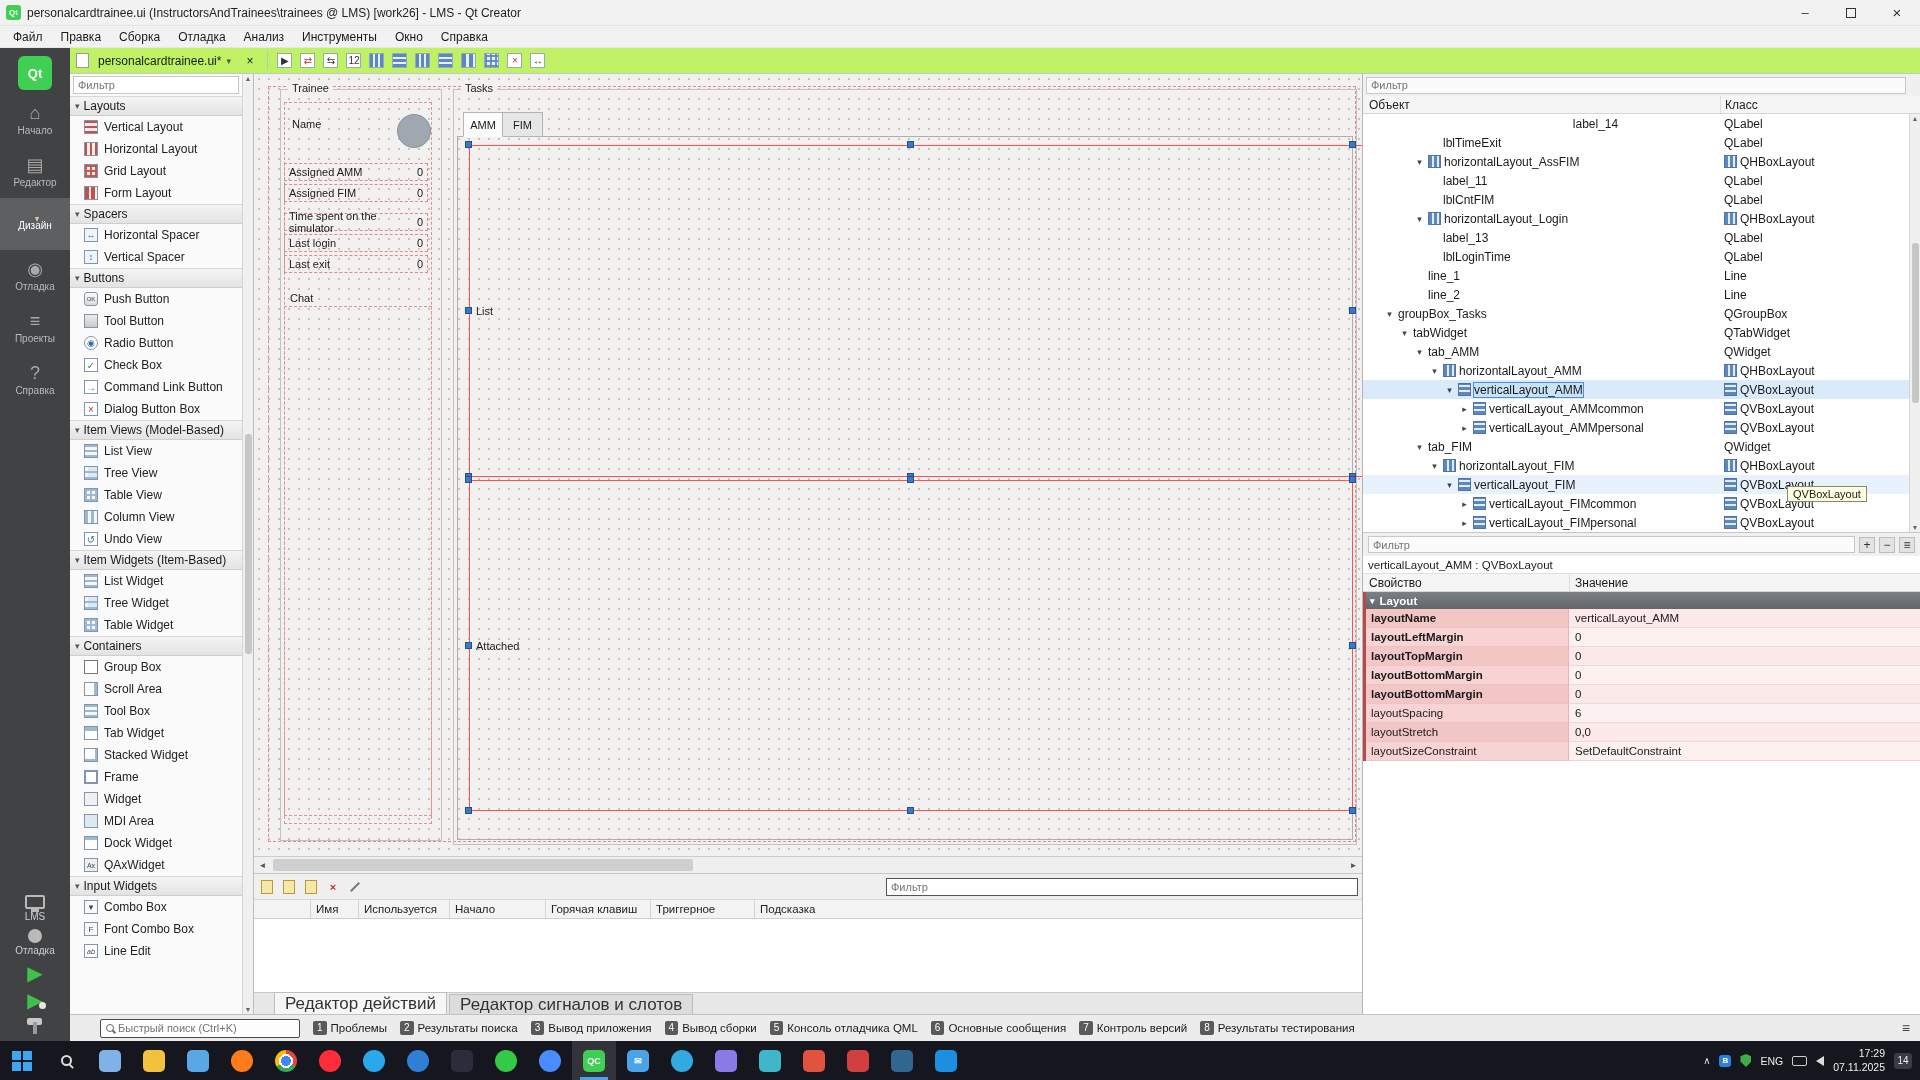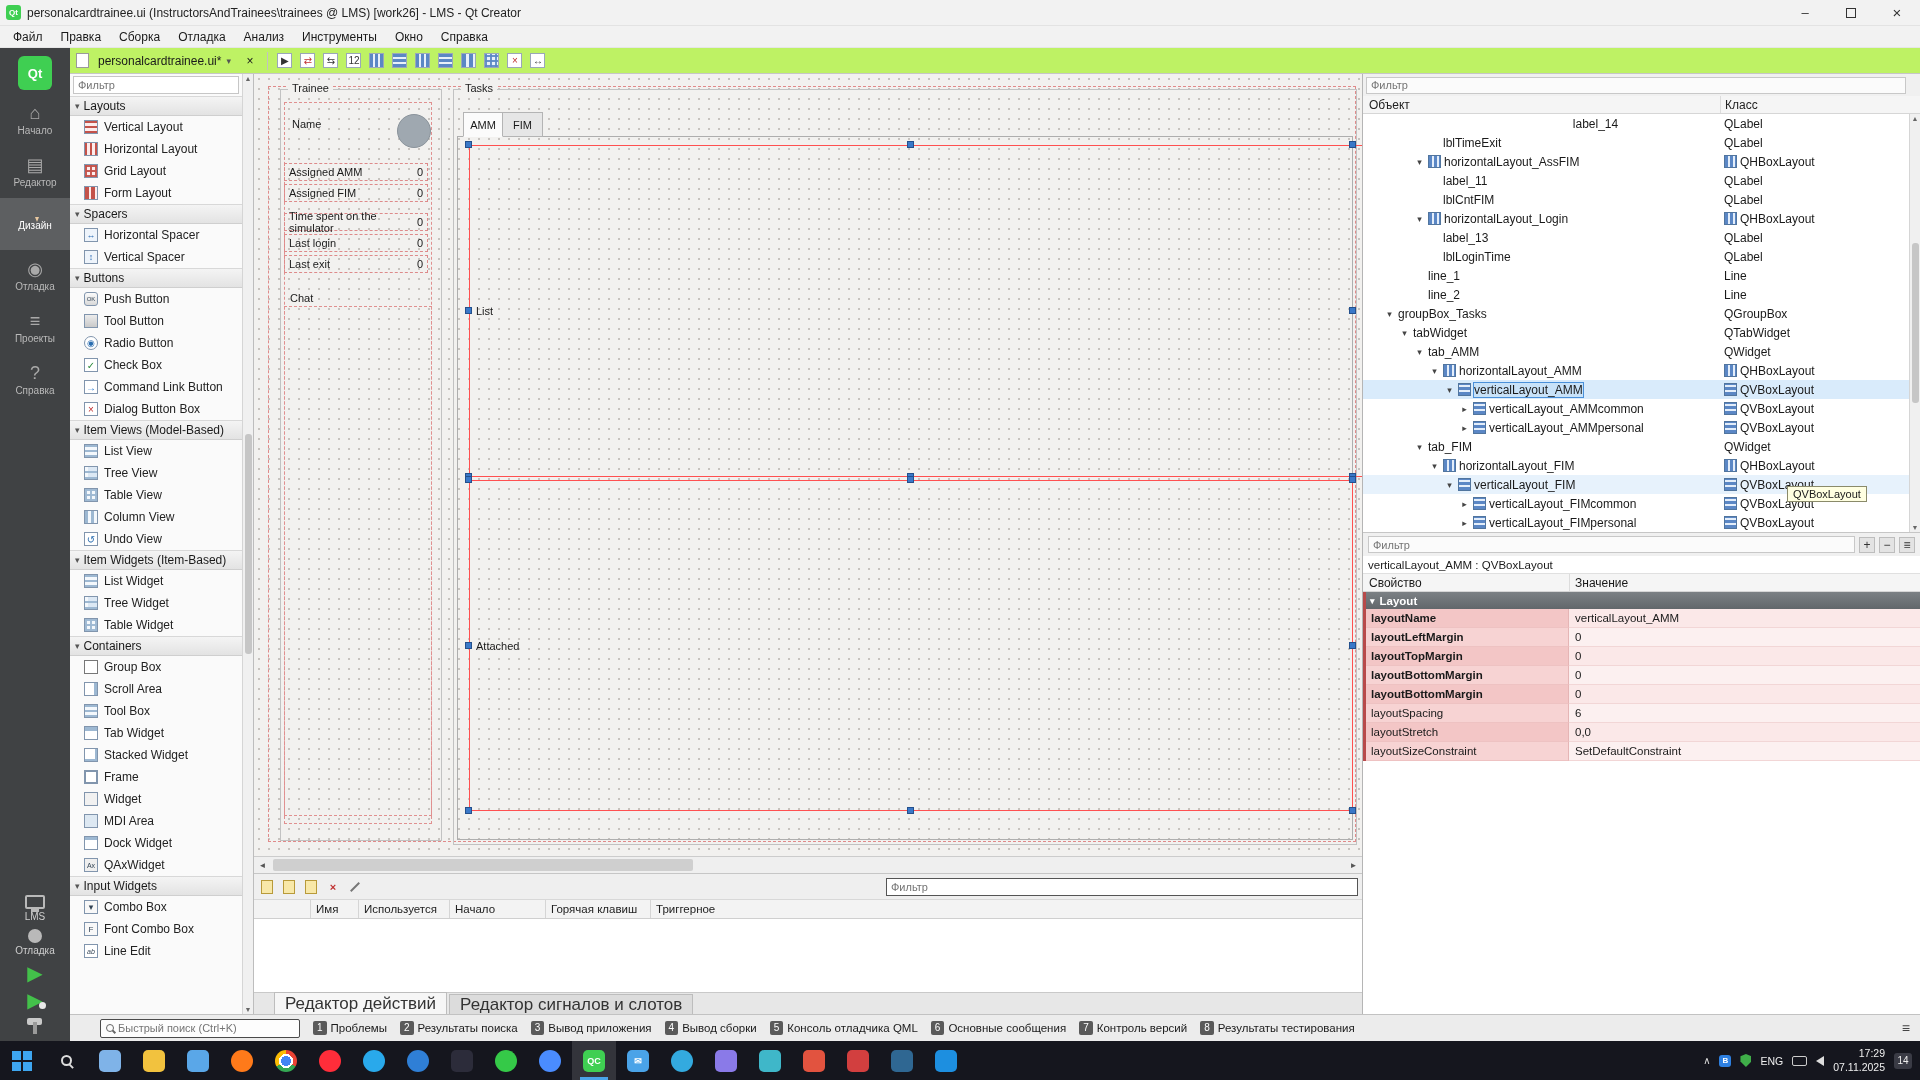--- a/index.html
+++ b/index.html
@@ -610,20 +610,21 @@
               </span>
             <input id="action-filter" placeholder="Фильтр" style="">
           </div>
           <div id="action-header">
             <span class="ah-spacer"></span>
           <span class="ah-cell" style="width: 48px;">Имя</span>
               <span class="ah-cell" style="width: 91px;">Используется</span>
               <span class="ah-cell" style="width: 96px;">Начало</span>
               <span class="ah-cell" style="width: 105px;">Горячая клавиш</span>
               <span class="ah-cell" style="width: 104px;">Триггерное</span>
+              <span class="ah-cell" style="flex: 1 1 0%;">Подсказка</span>
             </div>
           <div id="action-body"></div>
 
           <div id="bottom-tabs">
               <div class="btab active">Редактор действий</div>
               <div class="btab">Редактор сигналов и слотов</div>
             </div>
         </div>
 
         <div id="right-panel">

